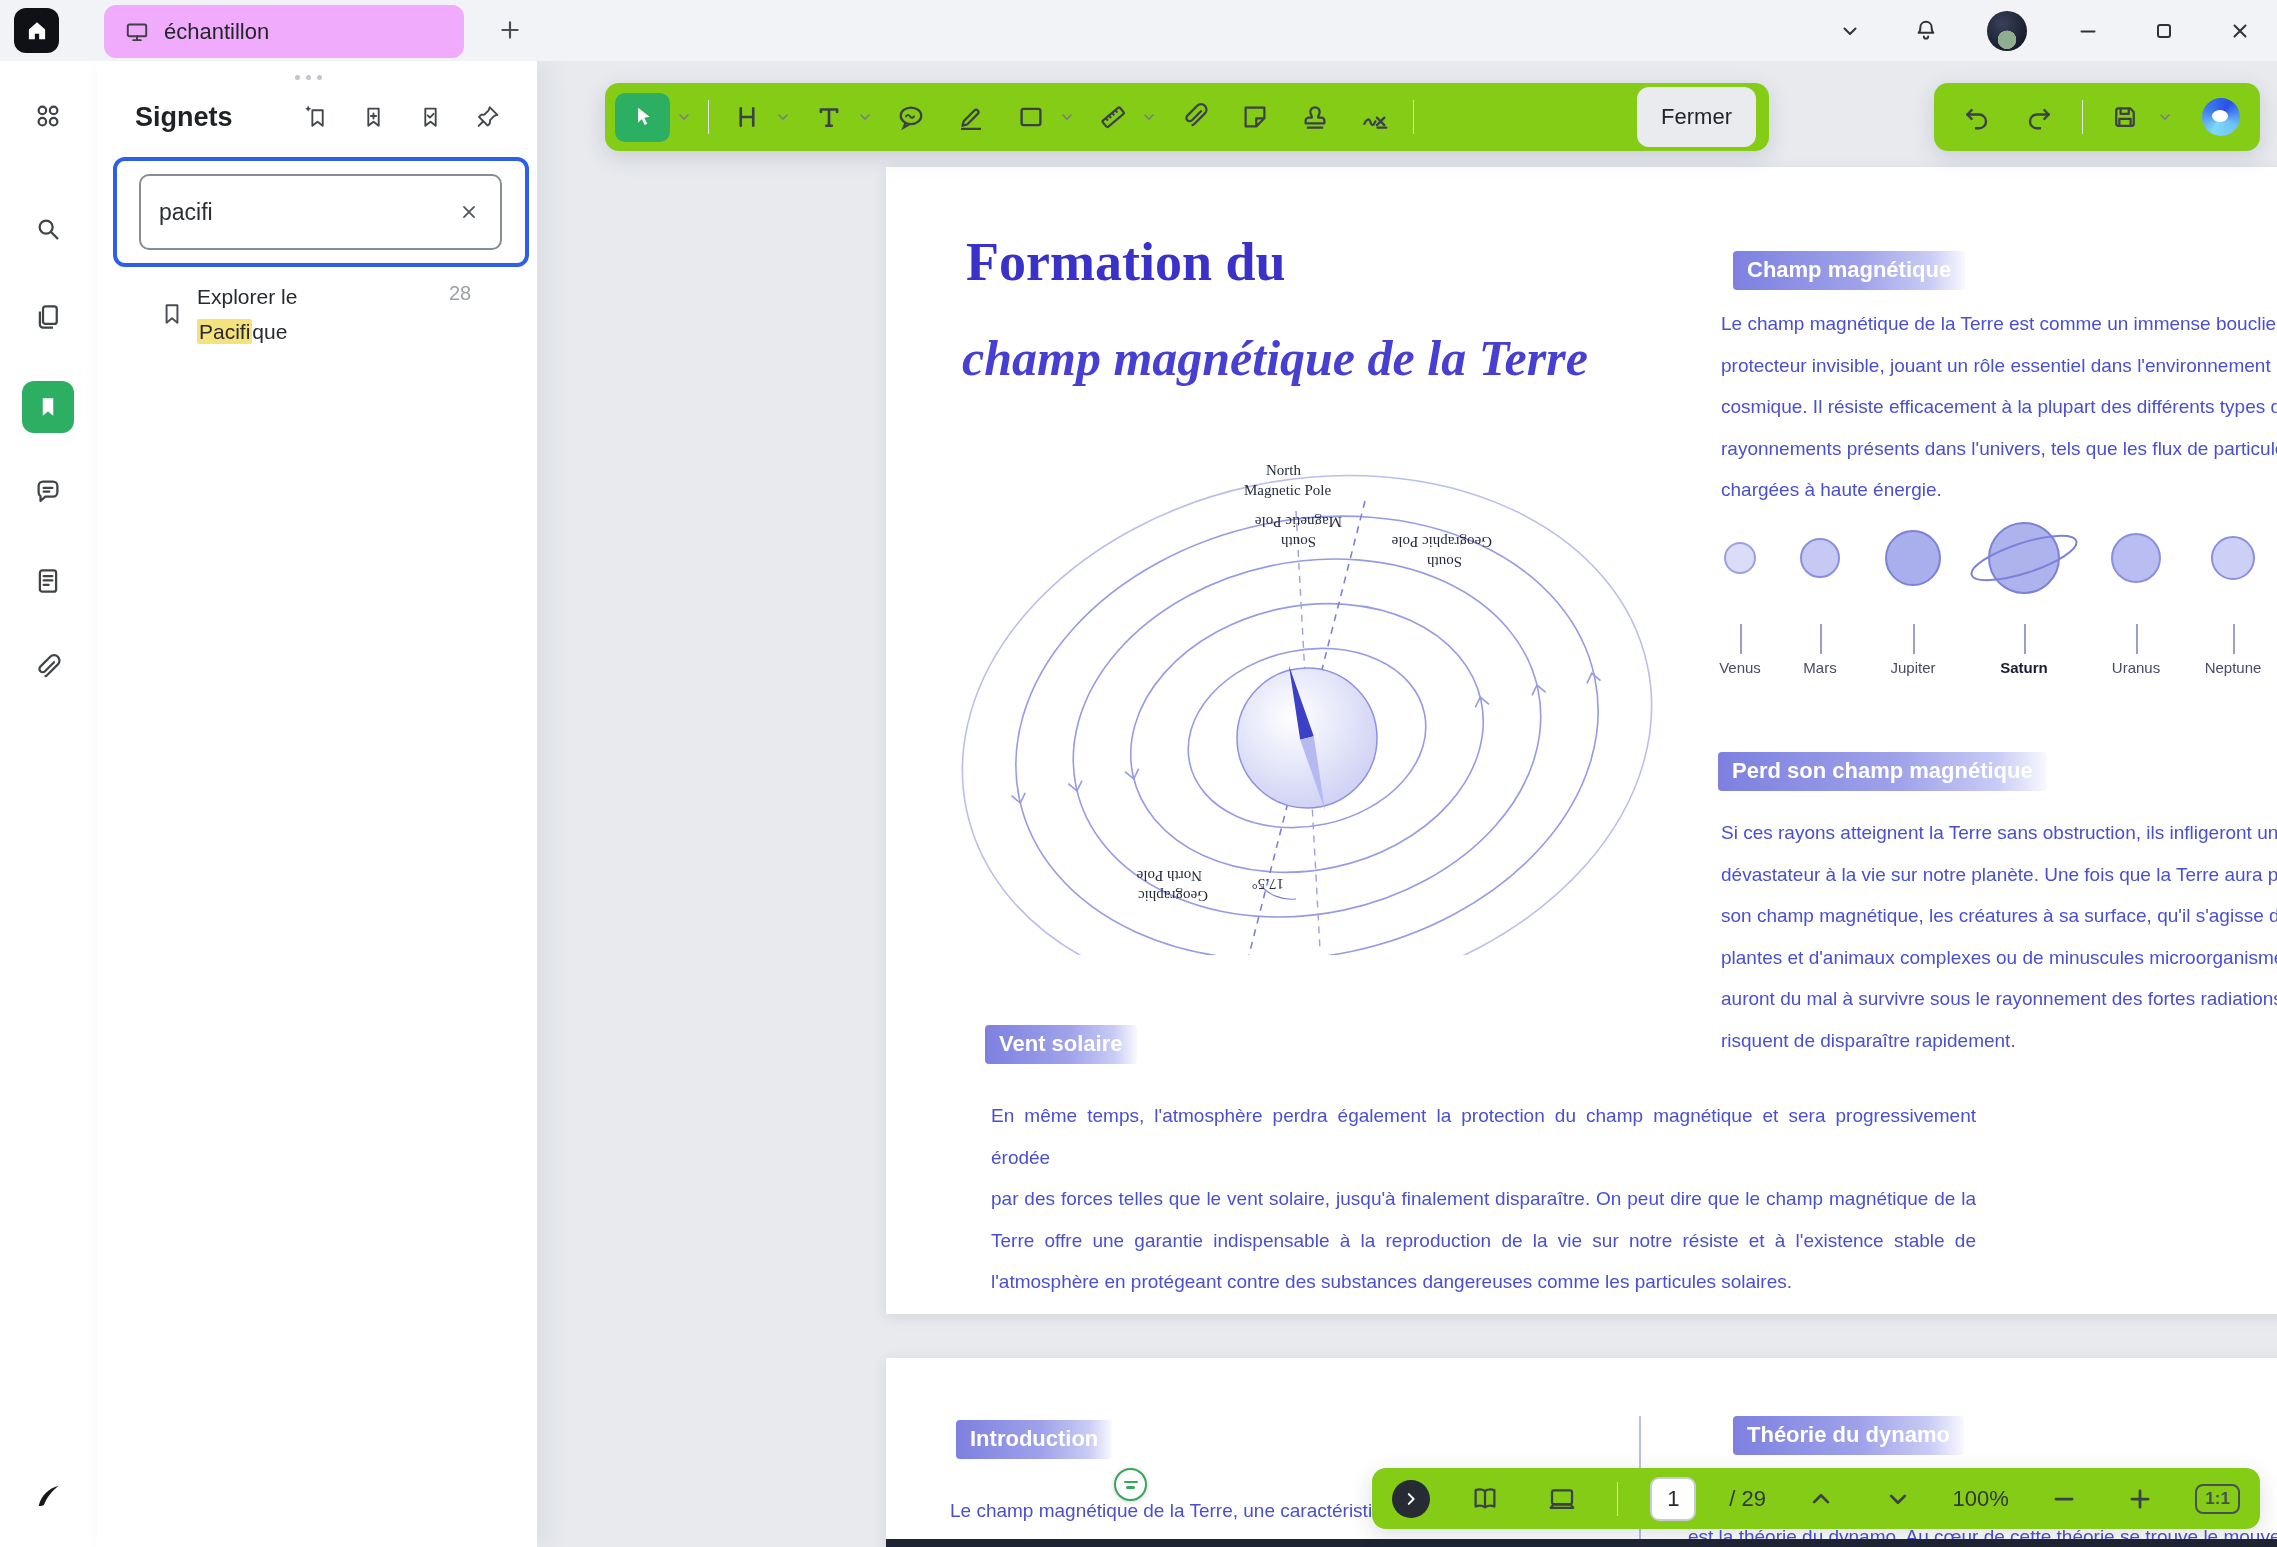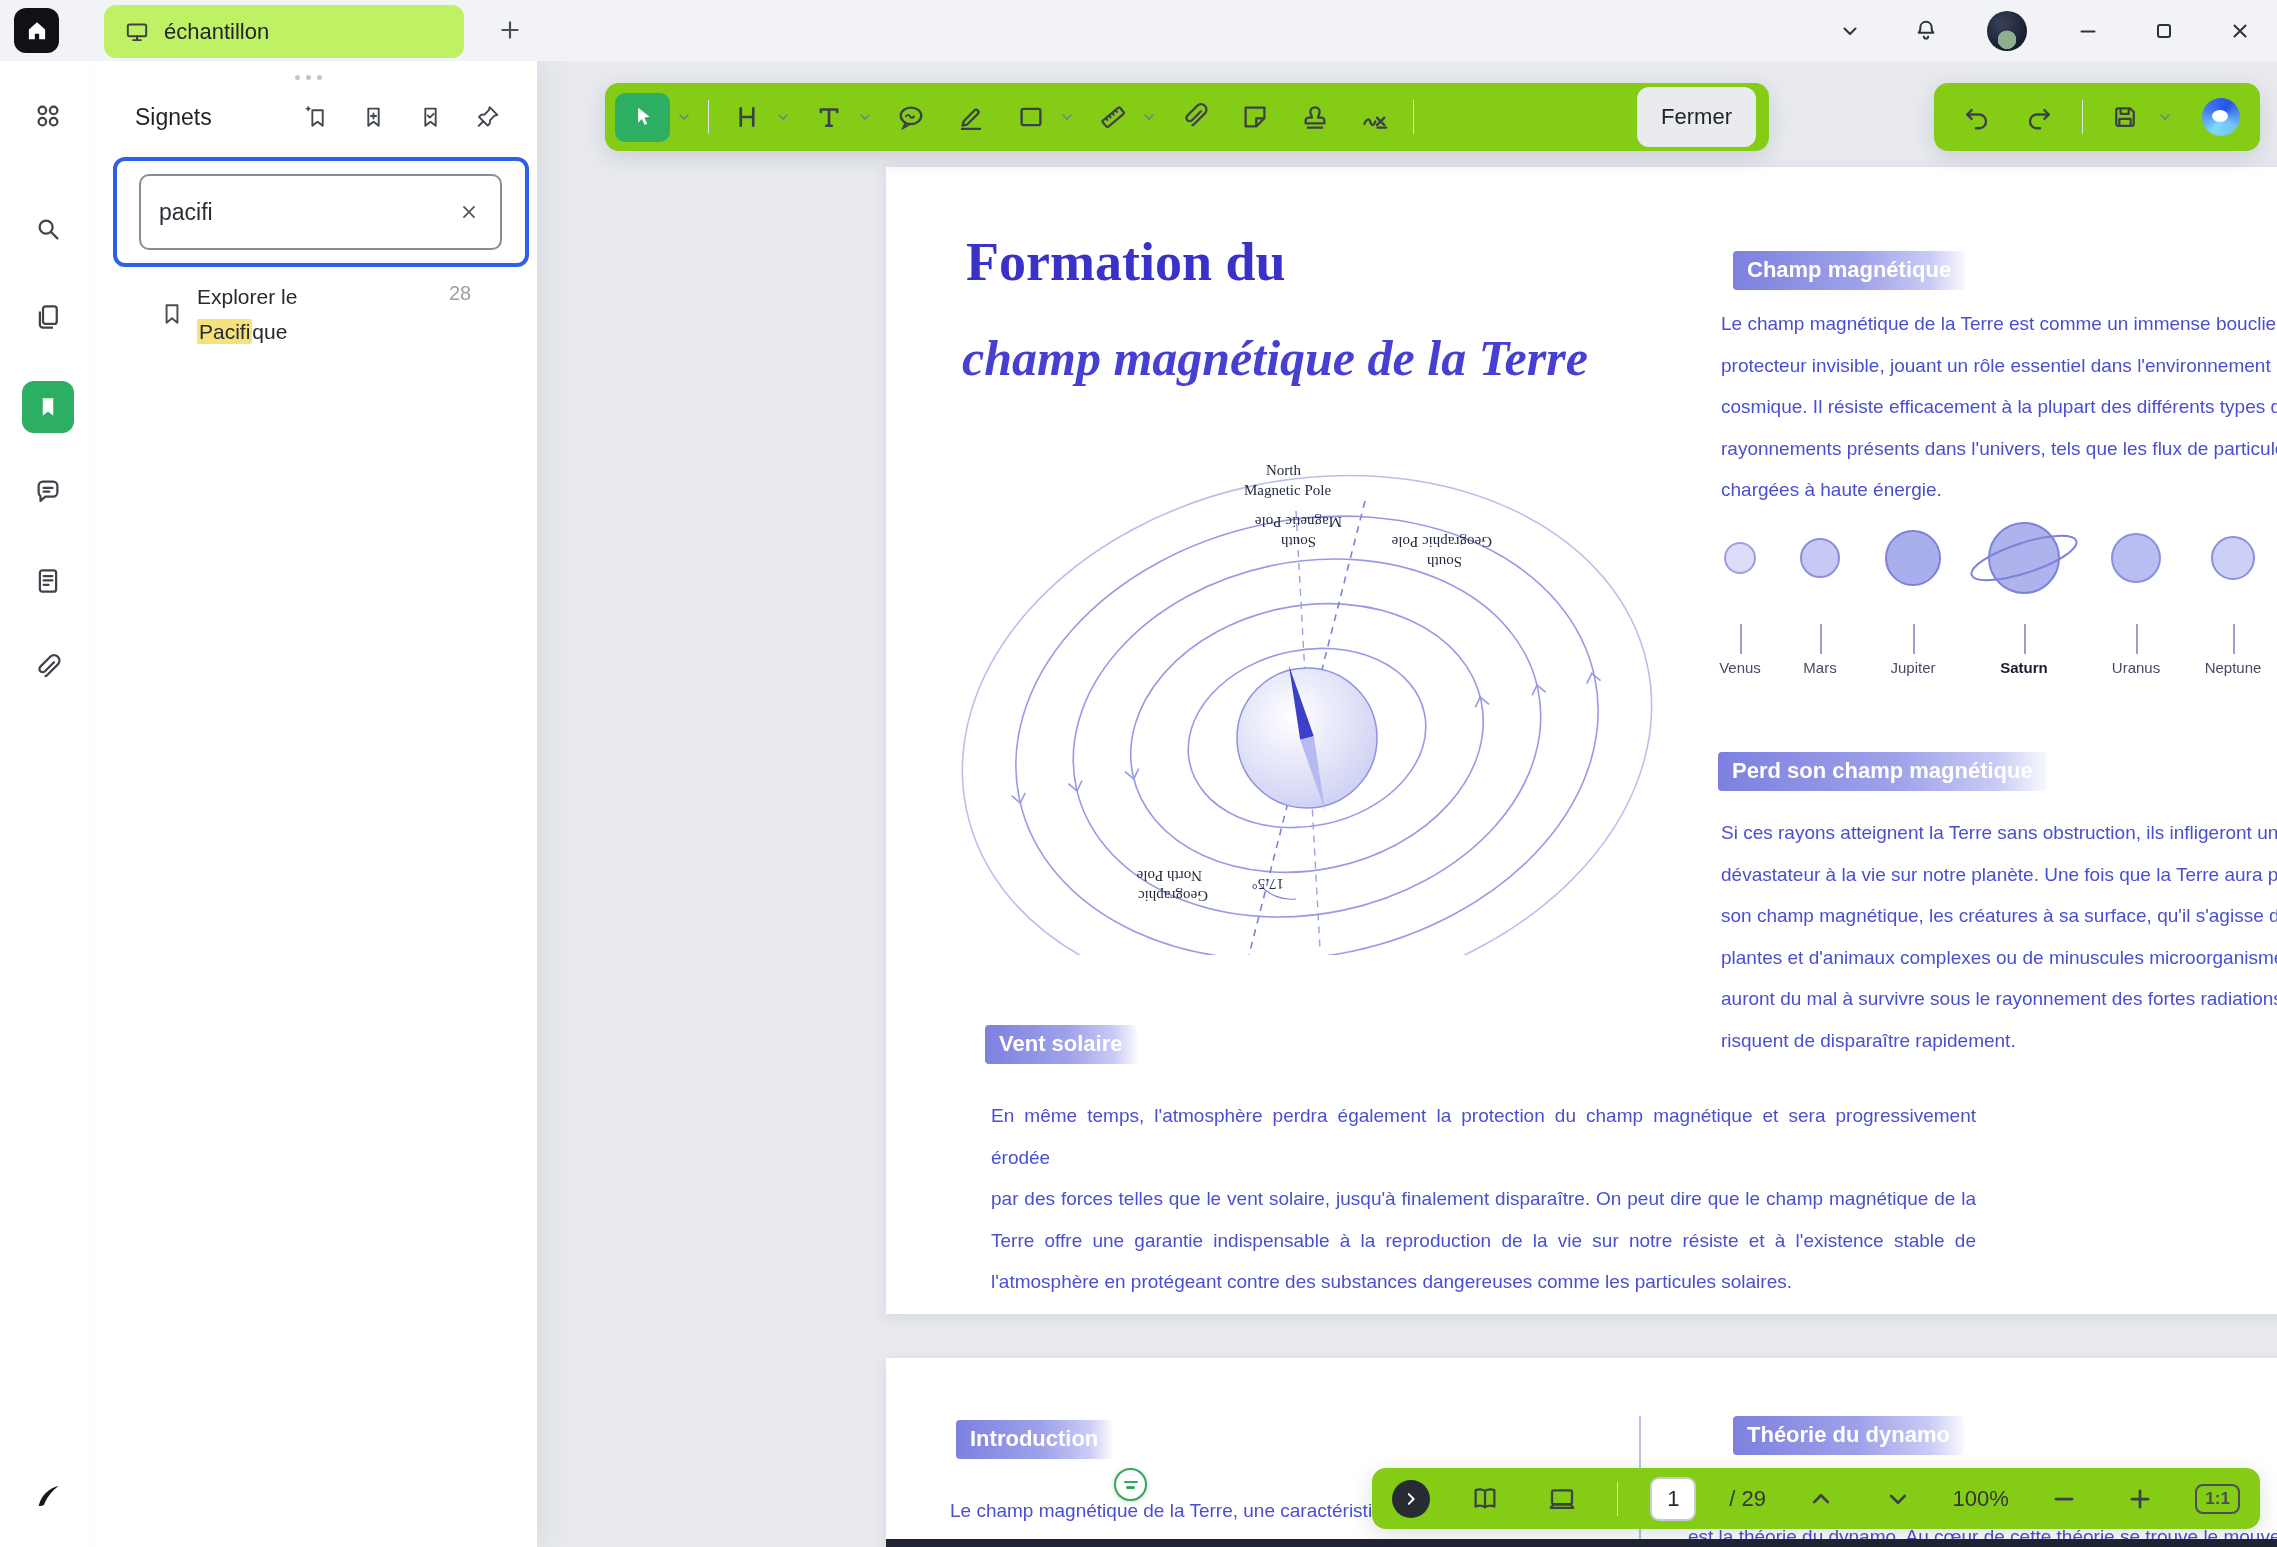--- a/index.html
+++ b/index.html
@@ -3,41 +3,41 @@
 <meta charset="utf-8">
 <style>
   * { margin:0; padding:0; box-sizing:border-box; }
   html,body { width:2277px; height:1547px; overflow:hidden; }
   body { position:relative; background:#e8eaee; font-family:"Liberation Sans", sans-serif; color:#3c4147; }
   svg { display:block; }
 
   
   .topbar { position:absolute; left:0; top:0; width:2277px; height:61px; background:#f2f3f6; z-index:8; }
   .home-btn { position:absolute; left:14px; top:8px; width:45px; height:45px; border-radius:12px; background:#101114; display:flex; align-items:center; justify-content:center; }
-  .tab { position:absolute; left:104px; top:5px; width:360px; height:53px; background:#bef264; border-radius:12px; display:flex; align-items:center; padding:0 20px; gap:14px; }
+  .tab { position:absolute; left:104px; top:5px; width:360px; height:53px; background:#f0abfc; border-radius:12px; display:flex; align-items:center; padding:0 20px; gap:14px; }
   .tab-label { font-size:22px; color:#232629; }
   .newtab { position:absolute; left:493px; top:13px; width:34px; height:34px; display:flex; align-items:center; justify-content:center; color:#4a4f55; }
   .top-right { position:absolute; right:0; top:0; height:61px; display:flex; align-items:center; gap:46px; padding-right:22px; }
   .top-right .tbtn { width:30px; height:30px; display:flex; align-items:center; justify-content:center; color:#2f3337; }
   .avatar { width:40px; height:40px; border-radius:50%;
             background: radial-gradient(circle at 50% 72%, #8fae8f 0 26%, transparent 27%),
                         radial-gradient(circle at 38% 32%, #39415a, #171c2b 75%); }
 
   
   .rail { position:absolute; left:0; top:61px; width:97px; height:1486px; background:#fff; z-index:7; }
   .rail-btn { position:absolute; left:24px; width:48px; height:48px; display:flex; align-items:center; justify-content:center; color:#3f444b; }
   .rail-btn svg { width:30px; height:30px; }
   .bm-active { position:absolute; left:22px; top:320px; width:52px; height:52px; background:#2cae63; border-radius:12px; display:flex; align-items:center; justify-content:center; }
 
   
   .panel { position:absolute; left:97px; top:61px; width:440px; height:1486px; background:#fff; z-index:7; box-shadow:10px 0 26px rgba(40,50,70,.07); }
   .panel-dots { position:absolute; left:198px; top:14px; display:flex; gap:6px; }
   .panel-dots i { width:5px; height:5px; border-radius:50%; background:#c2c6cc; }
   .panel-header { position:absolute; left:0; top:32px; width:100%; height:48px; display:flex; align-items:center; padding:0 36px 0 38px; }
-  .panel-title { font-size:23px; font-weight:normal; color:#1e2126; }
+  .panel-title { font-size:27px; font-weight:bold; color:#1e2126; }
   .panel-icons { margin-left:auto; display:flex; gap:30px; color:#42474e; }
   .panel-icons svg { width:27px; height:27px; }
   .search-outer { position:absolute; left:16px; top:96px; width:416px; height:110px; border:4px solid #2e5fe8; border-radius:12px; }
   .search-inner { position:absolute; left:22px; top:13px; width:363px; height:76px; border:2px solid #878d94; border-radius:10px; display:flex; align-items:center; padding:0 18px; }
   .search-inner input { border:none; outline:none; flex:1; font-size:23px; color:#2b2f34; background:transparent; font-family:inherit; }
   .clear-x { width:26px; height:26px; color:#565b62; display:flex; align-items:center; justify-content:center; }
   .result { position:absolute; left:0; top:215px; width:100%; height:115px; }
   .result-icon { position:absolute; left:62px; top:25px; color:#4a4f56; }
   .result-text { position:absolute; left:100px; top:3px; font-size:21px; line-height:35px; color:#26292e; }
   .hl { background:#f6e27c; padding:1px 2px; border-radius:2px; }

